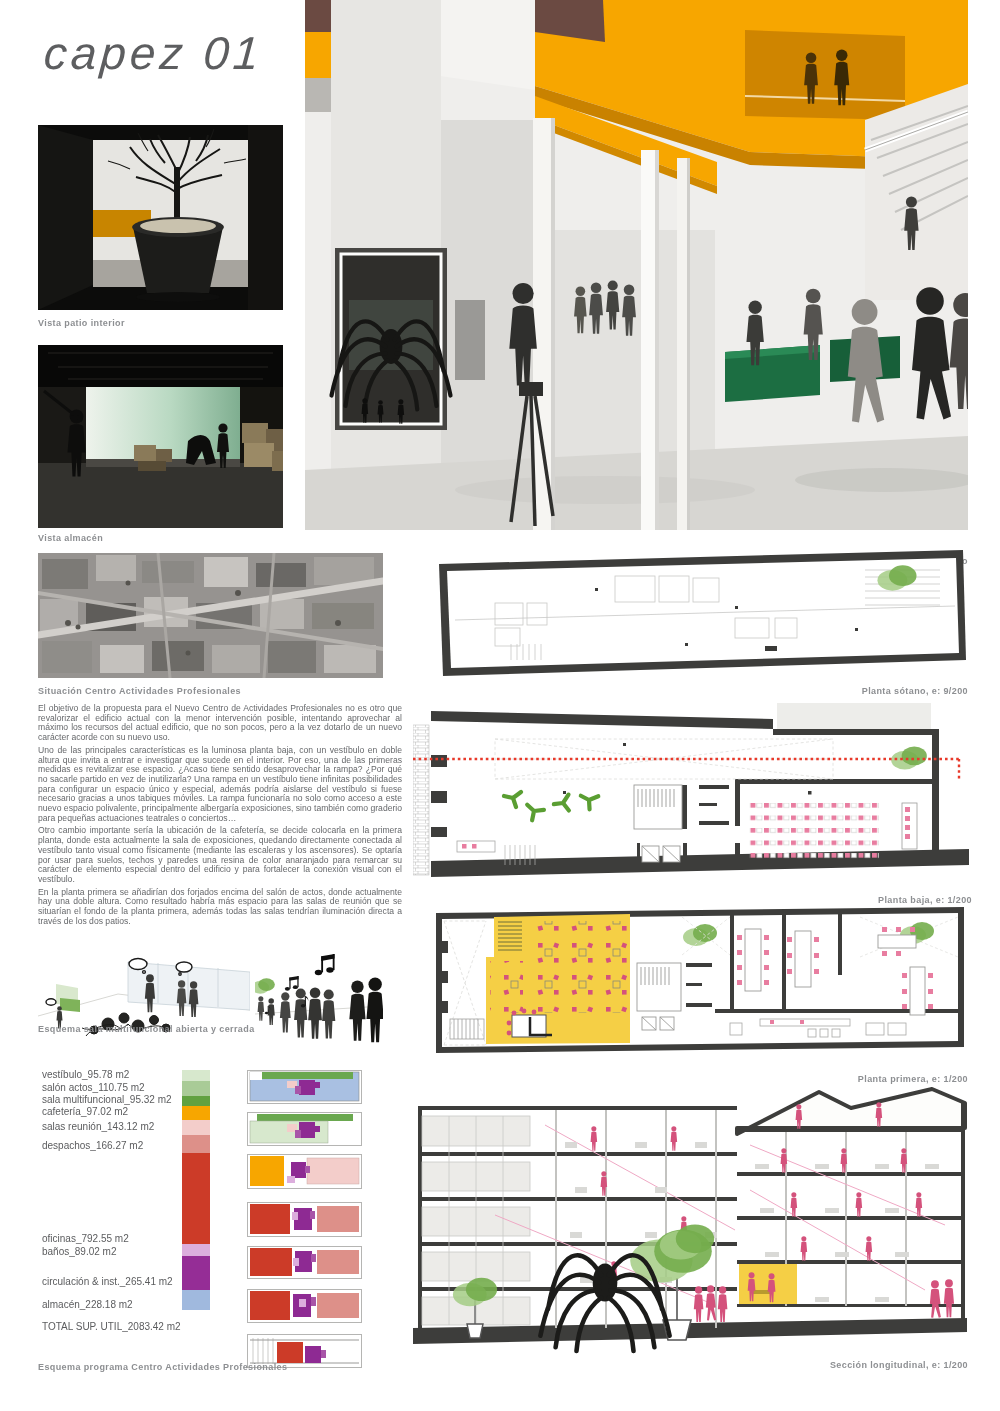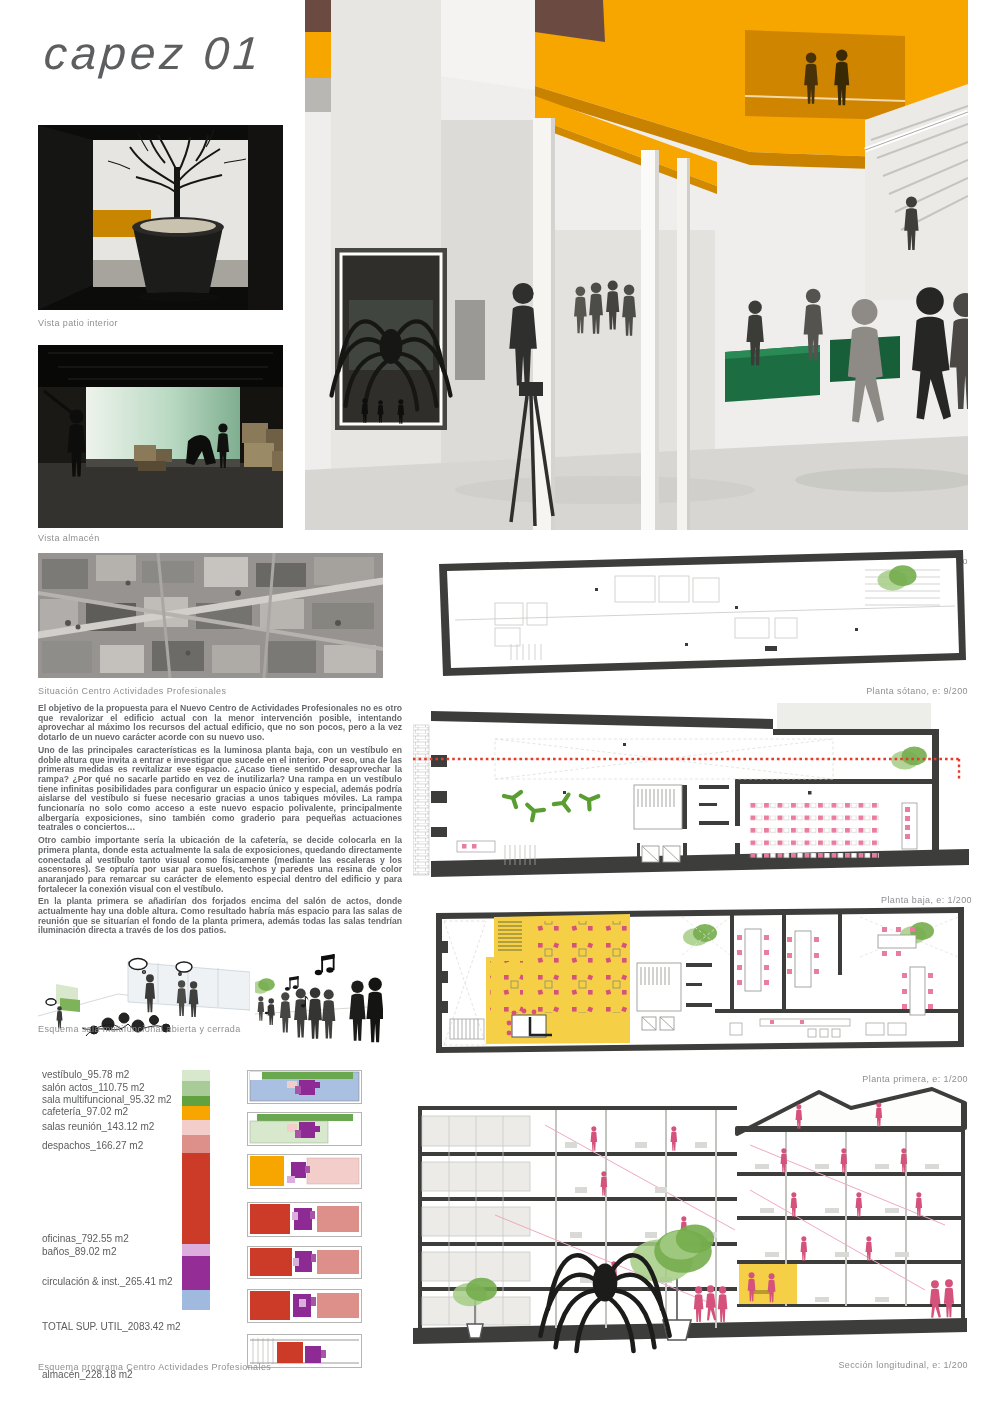--- a/index.html
+++ b/index.html
@@ -1,25 +1,25 @@
 <!DOCTYPE html>
 <html><head>
 <meta charset="utf-8">
 <style>
   html,body{margin:0;padding:0;background:#e8e8e8;}
   #board{position:relative;width:1000px;height:1411px;margin:0 auto;background:#ffffff;overflow:hidden;
          font-family:"Liberation Sans","DejaVu Sans",sans-serif;}
   .abs{position:absolute;}
   #title{position:absolute;left:44px;top:26px;font-size:46px;font-style:italic;font-weight:300;
          color:#5d5e60;letter-spacing:4px;transform:skewX(-4deg);}
-  .cap{position:absolute;font-size:9px;color:#8d8f92;letter-spacing:.4px;white-space:nowrap;}
+  .cap{position:absolute;font-size:9px;color:#8d8f92;letter-spacing:.4px;white-space:nowrap;font-weight:bold;}
   .cap.r{text-align:right;}
   #bodytext{position:absolute;left:38px;top:704px;width:364px;font-size:8.6px;line-height:1.13;
             color:#66686b;text-align:justify;}
-  #bodytext p{margin:0 0 3px 0;font-weight:bold;}
+  #bodytext p{margin:0 0 3px 0;}
   .legend-label{position:absolute;left:42px;font-size:10px;color:#5b5c5e;white-space:nowrap;}
   #legend-bar{position:absolute;left:182px;top:1070px;width:28px;}
   #legend-bar .seg{width:28px;}
   figure{margin:0;padding:0;}
   svg{display:block;}
 </style>
 </head>
 <body>
 
 <div id="board">
@@ -666,21 +666,21 @@
 
   <div class="legend-label" style="top:1069px">vestíbulo_95.78 m2</div>
   <div class="legend-label" style="top:1082px">salón actos_110.75 m2</div>
   <div class="legend-label" style="top:1094px">sala multifuncional_95.32 m2</div>
   <div class="legend-label" style="top:1106px">cafetería_97.02 m2</div>
   <div class="legend-label" style="top:1121px">salas reunión_143.12 m2</div>
   <div class="legend-label" style="top:1140px">despachos_166.27 m2</div>
   <div class="legend-label" style="top:1233px">oficinas_792.55 m2</div>
   <div class="legend-label" style="top:1246px">baños_89.02 m2</div>
   <div class="legend-label" style="top:1276px">circulación &amp; inst._265.41 m2</div>
-  <div class="legend-label" style="top:1369px">almacén_228.18 m2</div>
+  <div class="legend-label" style="top:1299px">almacén_228.18 m2</div>
   <div class="legend-label" style="top:1321px">TOTAL SUP. UTIL_2083.42 m2</div>
 
   <div id="legend-bar">
     <div class="seg" style="height: 11px; background-color: rgb(215, 232, 205);"></div>
     <div class="seg" style="height: 15px; background-color: rgb(169, 203, 151);"></div>
     <div class="seg" style="height: 10px; background-color: rgb(97, 161, 64);"></div>
     <div class="seg" style="height: 14px; background-color: rgb(247, 166, 0);"></div>
     <div class="seg" style="height: 15px; background-color: rgb(243, 205, 202);"></div>
     <div class="seg" style="height: 18px; background-color: rgb(221, 144, 137);"></div>
     <div class="seg" style="height: 91px; background-color: rgb(204, 59, 40);"></div>

